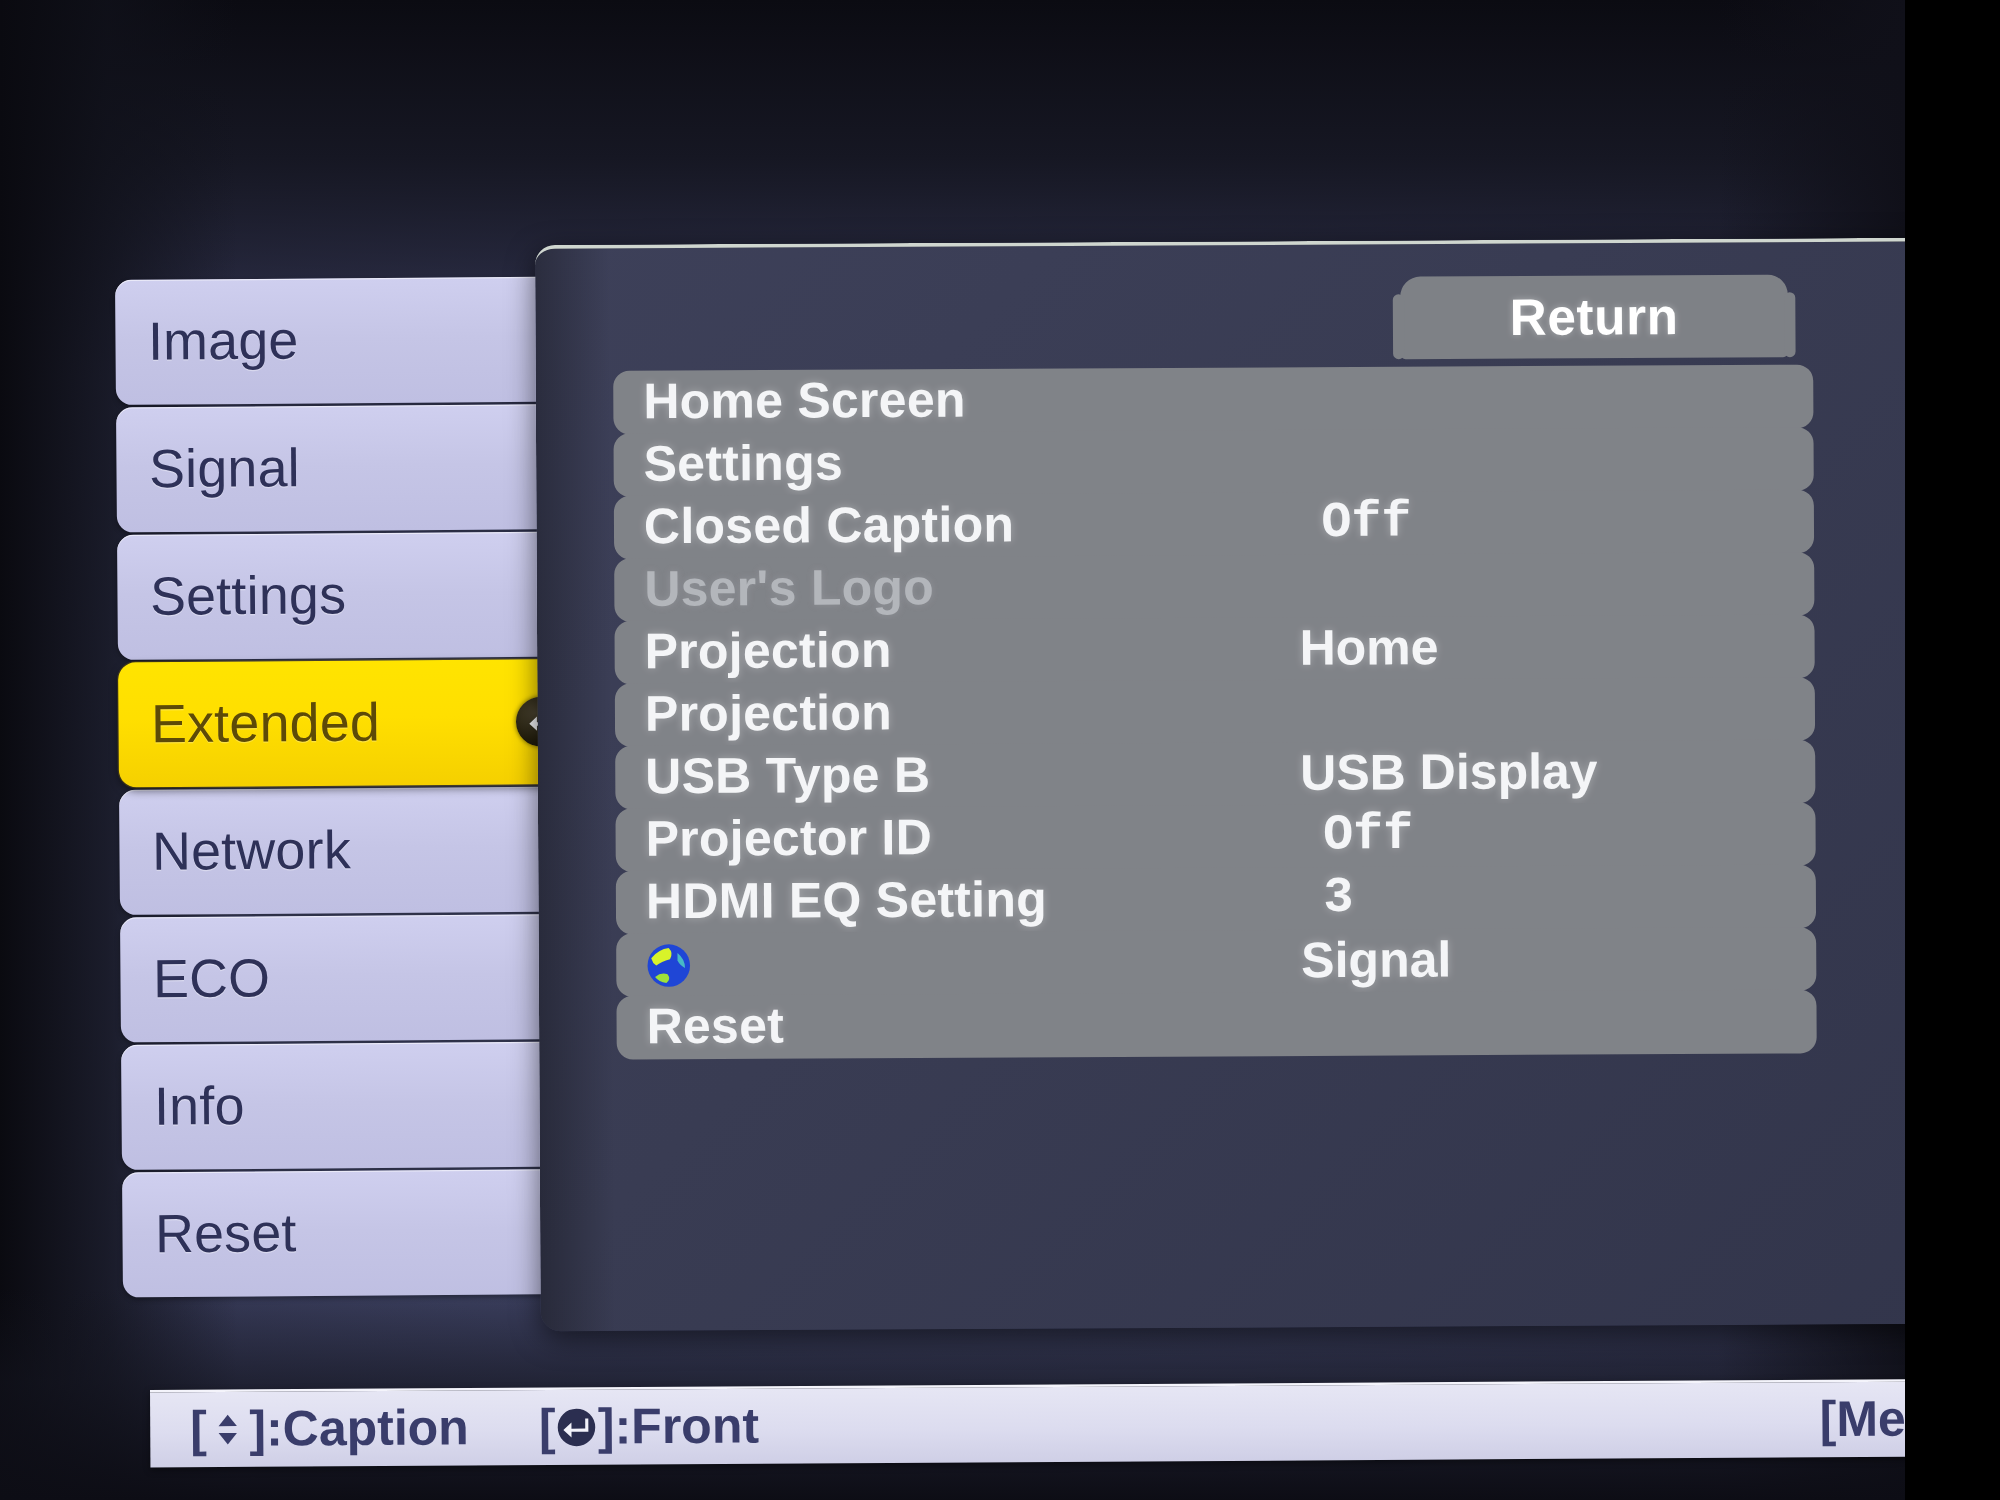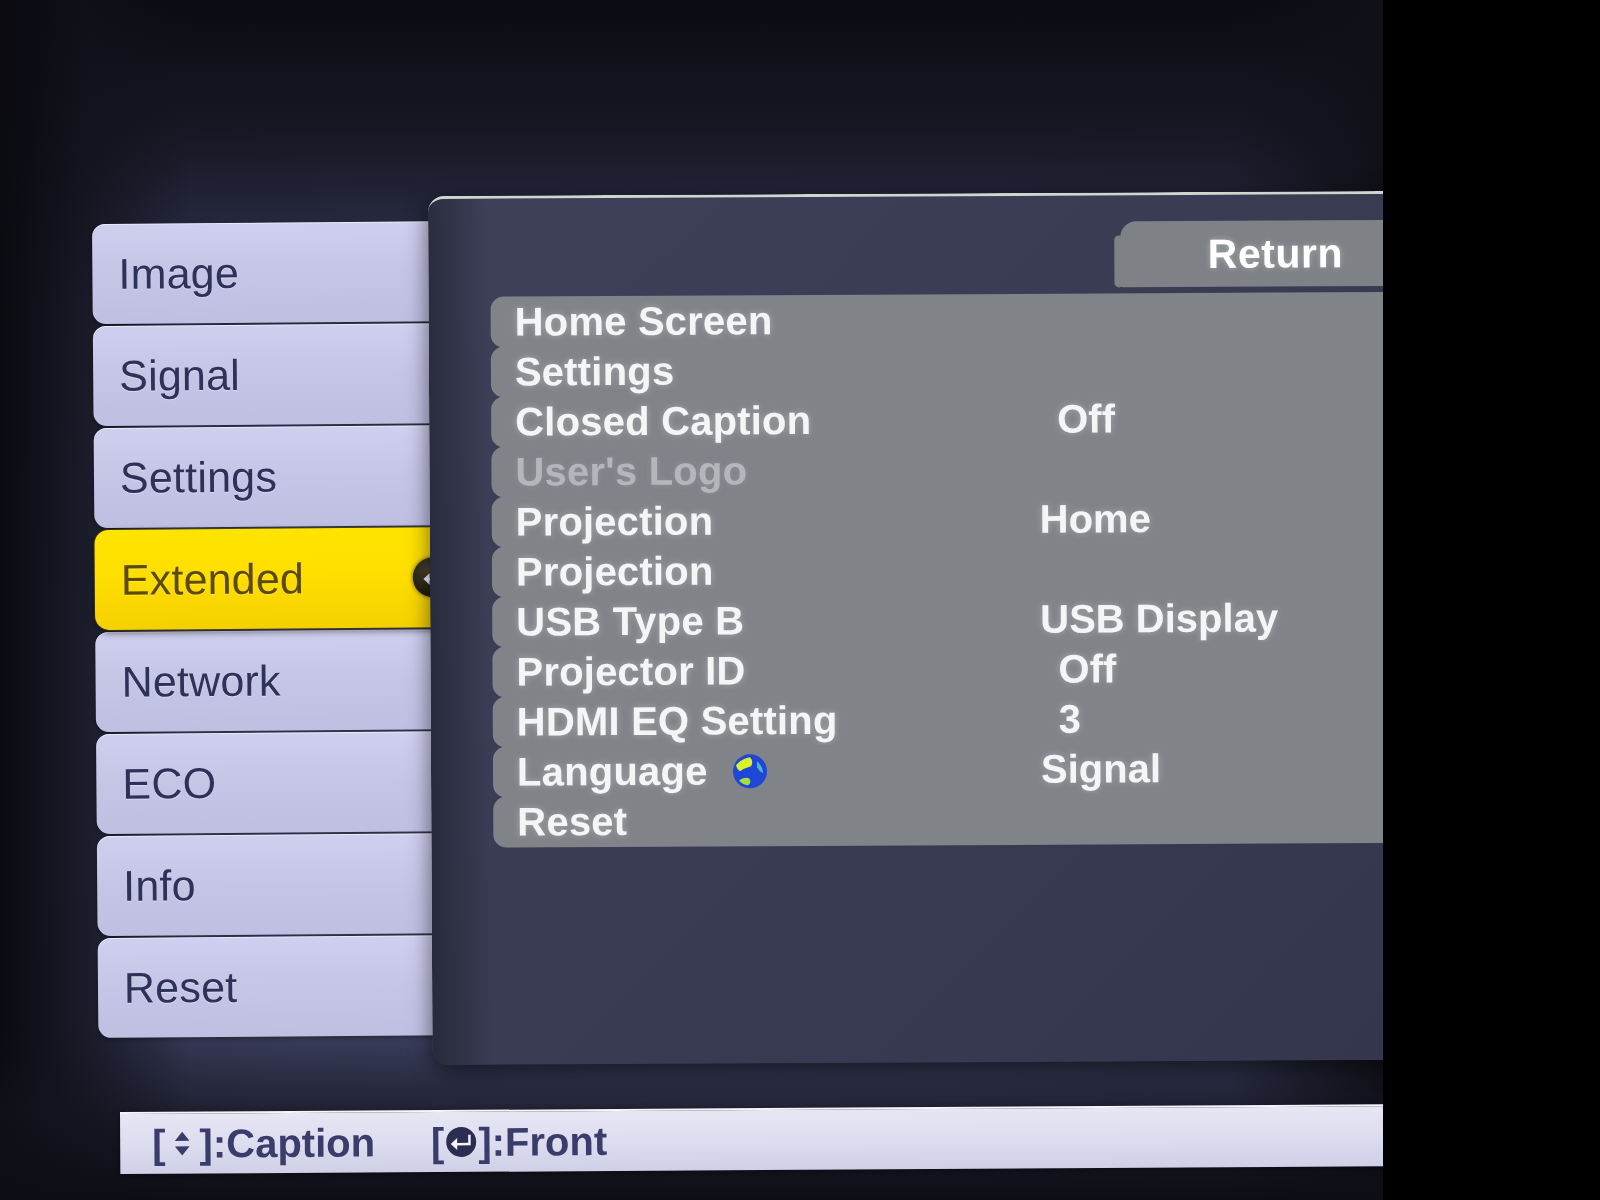--- a/index.html
+++ b/index.html
@@ -1,19 +1,19 @@
 <!DOCTYPE html>
 <html><head>
 <meta charset="utf-8">
 <style>
   html,body{margin:0;padding:0;background:#000;}
   body{width:1600px;height:1200px;overflow:hidden;
        font-family:"Liberation Sans","DejaVu Sans",sans-serif;}
 
-  #screen{position:relative;width:1383px;height:1200px;overflow:hidden;
+  #screen{position:relative;width:1524px;height:1200px;overflow:hidden;
           background:#171828;}
 
   
   .bg-base{position:absolute;inset:0;
     background:
       radial-gradient(120% 90% at 48% 62%, #464a6b 0%, #3b3f5e 34%, #2b2d46 62%, #1b1c2c 86%, #101018 100%);
   }
   .bg-top-dark{position:absolute;left:0;top:0;width:1600px;height:300px;
     background:linear-gradient(to bottom,#0b0b12 0%,#161723 42%,rgba(30,31,48,0.45) 78%,rgba(30,31,48,0) 100%);}
   .bg-left-dark{position:absolute;left:0;top:0;width:190px;height:1200px;
@@ -75,21 +75,21 @@
   #list-block{position:absolute;left:62px;top:98px;width:960px;}
   .row{position:relative;height:51px;background:#808388;
        border-radius:13px;margin-bottom:-1px;
        display:flex;align-items:center;}
   .row .label{margin-left:24px;font-size:40px;font-weight:700;color:#f4f5f7;
               letter-spacing:.2px;white-space:nowrap;
               text-shadow:0 0 7px rgba(255,255,255,.30);}
   .row.dim .label{color:#b3b6bb;text-shadow:0 0 6px rgba(190,193,200,.25);}
   .row .value{position:absolute;left:548px;font-size:40px;font-weight:700;color:#f4f5f7;
               white-space:nowrap;text-shadow:0 0 7px rgba(255,255,255,.30);}
-  .row .value.narrow{left:566px;}
+  .row .value.narrow{left:566px;font-family:Liberation Mono, monospace;}
   .globe-icon{display:inline-block;width:40px;height:40px;margin-left:22px;
               vertical-align:-8px;}
   .globe-icon svg{display:block;width:40px;height:40px;}
 
   
   #status-bar{position:absolute;left:120px;top:1112px;width:1530px;height:60px;
     background:linear-gradient(to bottom,#e6e6f4 0%,#dcdcef 55%,#cfcfe6 100%);
     border-top:2px solid #f4f4fb;
     transform:rotate(-0.35deg);transform-origin:left top;
     display:flex;align-items:center;
@@ -181,21 +181,20 @@
         </div>
         <div class="row">
           <span class="label">Projector ID</span>
           <span class="value narrow">Off</span>
         </div>
         <div class="row">
           <span class="label">HDMI EQ Setting</span>
           <span class="value narrow">3</span>
         </div>
         <div class="row">
-          <span class="label">Language</span>
           <span class="globe-icon">
             <svg viewBox="0 0 40 40" aria-hidden="true">
               <circle cx="20" cy="20" r="17" fill="#1f46d6"></circle>
               <path d="M6 14 Q12 7 20 6 Q24 10 21 15 Q14 17 10 20 Q7 18 6 14 Z" fill="#d8f32a"></path>
               <path d="M9 29 Q14 25 19 27 Q22 31 18 34 Q12 33 9 29 Z" fill="#9ee23a"></path>
               <path d="M27 10 Q33 15 33 22 Q29 20 27 16 Z" fill="#56e0c0" opacity=".75"></path>
             </svg>
           </span>
           <span class="value">Signal</span>
         </div>

